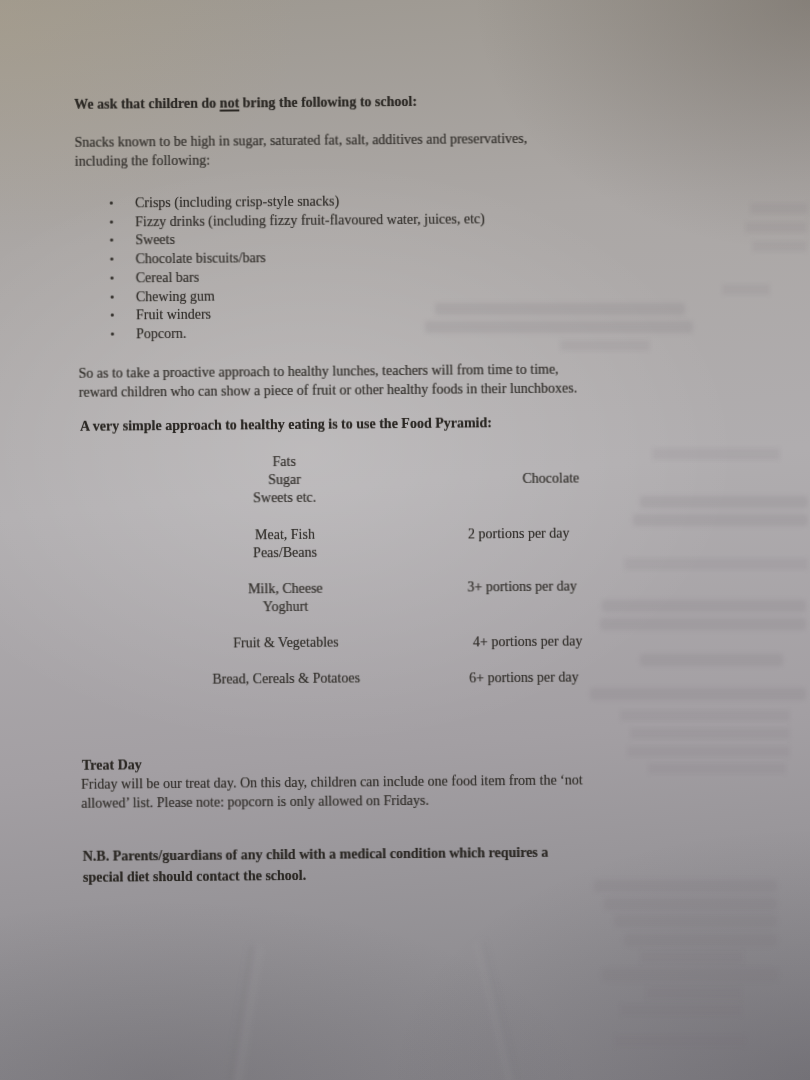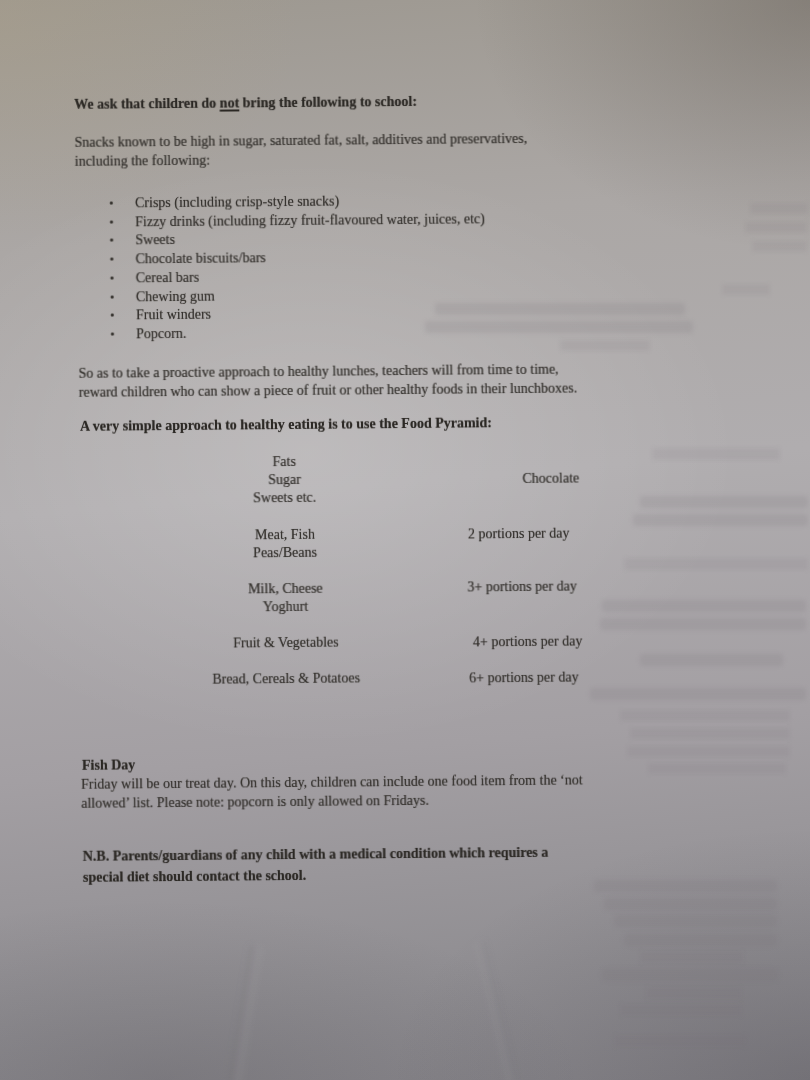--- a/index.html
+++ b/index.html
@@ -131,21 +131,21 @@
     <div class="abs food" style="left:110px;top:633px;">
       <div>Fruit &amp; Vegetables</div>
     </div>
     <div class="abs portion" style="left:472px;top:634px;">4+ portions per day</div>
 
     <div class="abs food" style="left:110px;top:669px;">
       <div>Bread, Cereals &amp; Potatoes</div>
     </div>
     <div class="abs portion" style="left:468px;top:670px;">6+ portions per day</div>
 
-    <div class="abs bold" style="left:80px;top:755px;">Fish Day</div>
+    <div class="abs bold" style="left:80px;top:755px;">Treat Day</div>
 
     <div class="abs" style="left:79px;top:773px;">
       <div class="line">Friday will be our treat day. On this day, children can include one food item from the ‘not</div>
       <div class="line">allowed’ list. Please note: popcorn is only allowed on Fridays.</div>
     </div>
 
     <div class="abs bold" style="left:80px;top:843px;">
       <div style="line-height:21px;">N.B. Parents/guardians of any child with a medical condition which requires a</div>
       <div style="line-height:21px;">special diet should contact the school.</div>
     </div>

